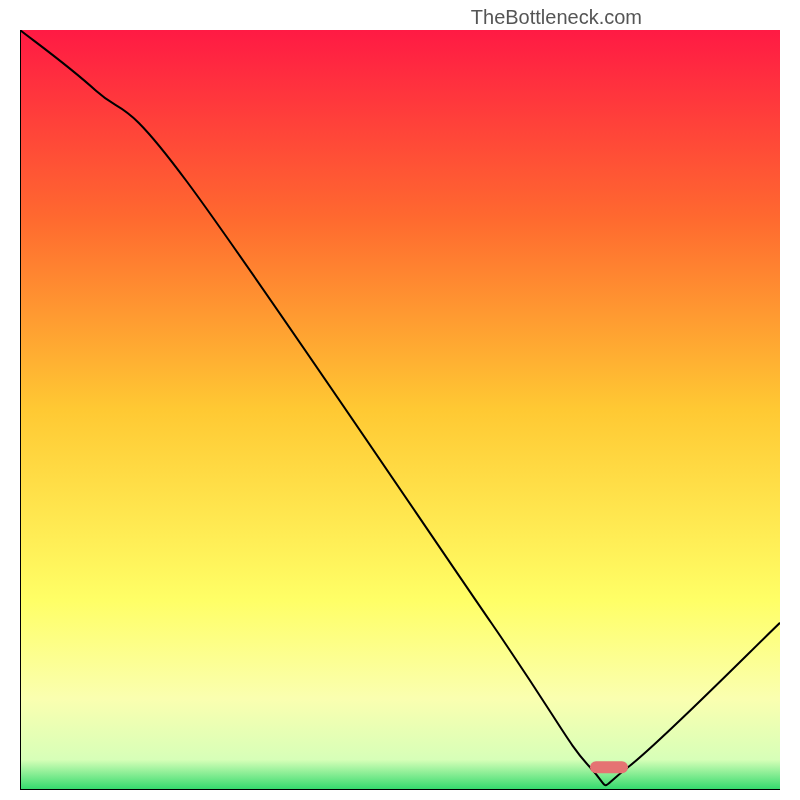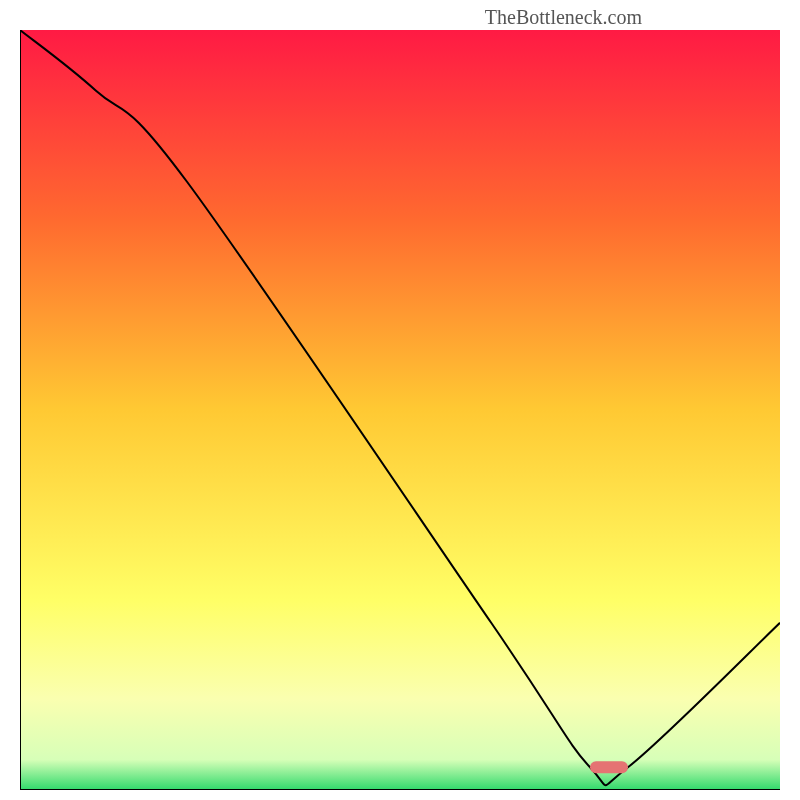--- a/index.html
+++ b/index.html
@@ -7,21 +7,20 @@
     padding: 0;
     width: 800px;
     height: 800px;
     background: #ffffff;
     font-family: Arial, sans-serif;
   }
   .container {
     width: 652px;
     height: 800px;
     position: relative;
-    font-family: Liberation Serif, serif;
   }
   .watermark {
     position: absolute;
     top: 6px;
     right: 10px;
     font-size: 20px;
     color: #555555;
     font-weight: normal;
   }
   .plot-area {

